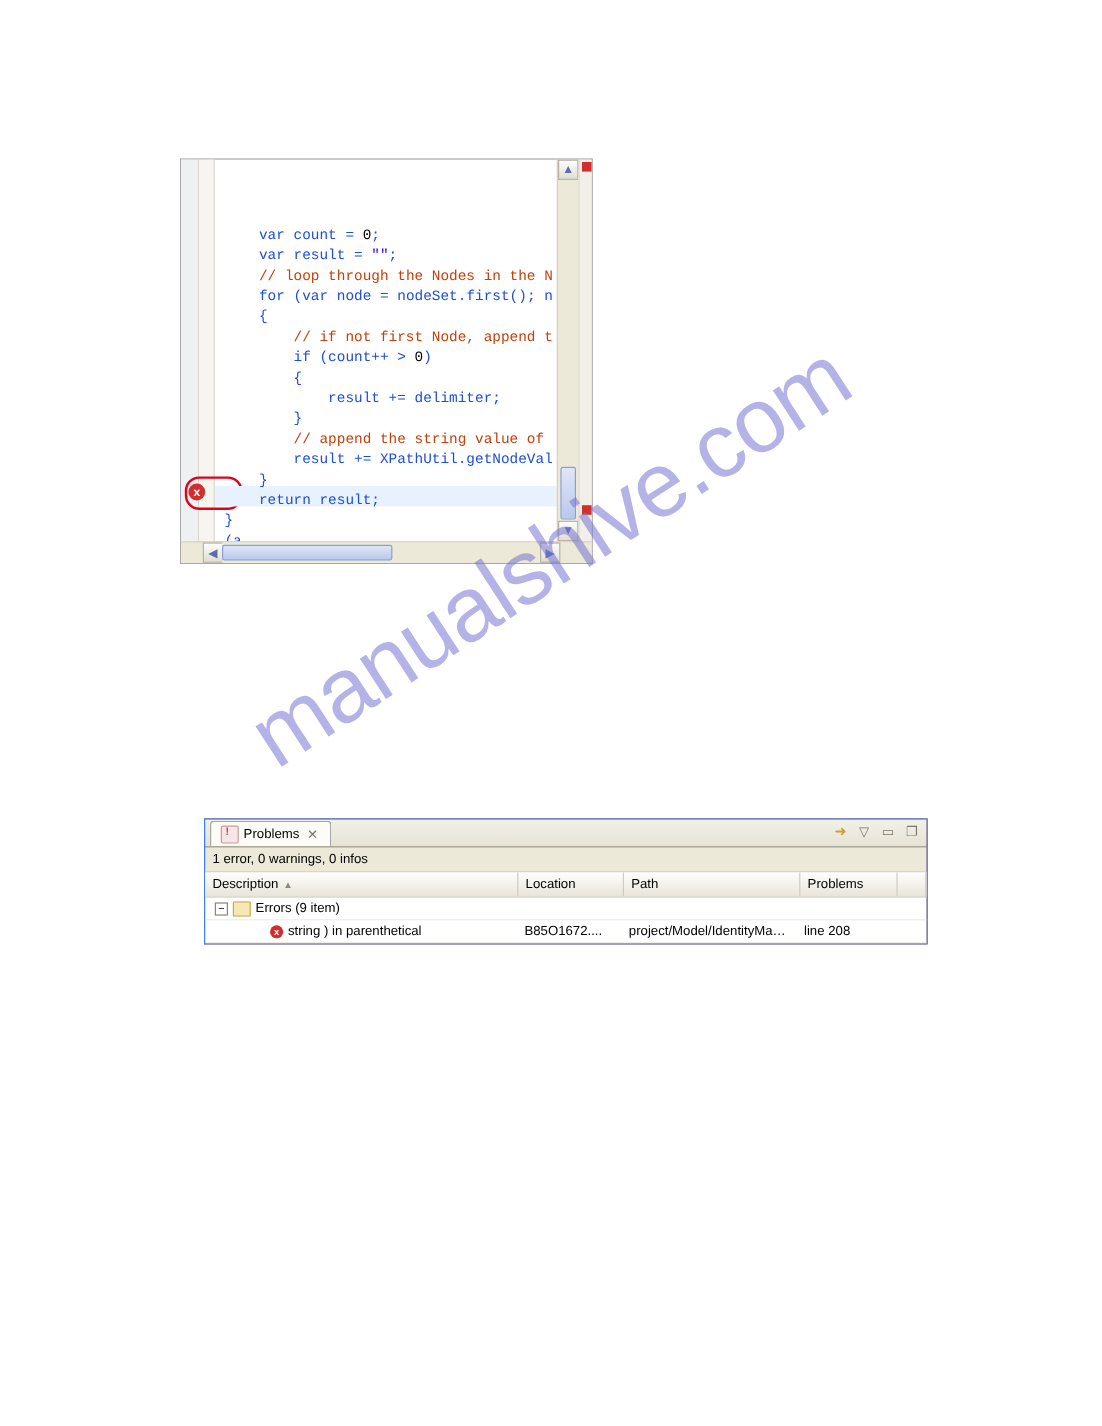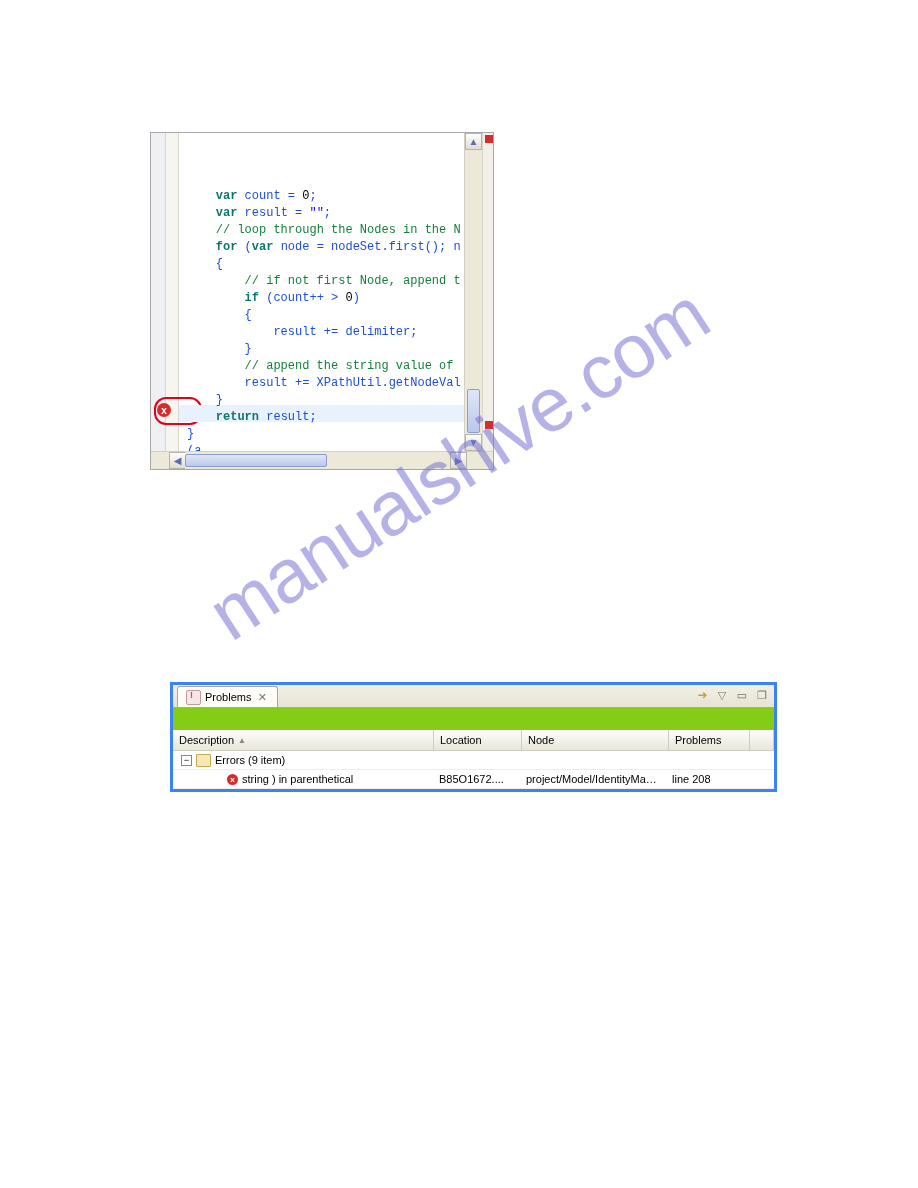--- a/index.html
+++ b/index.html
@@ -96,22 +96,22 @@
     right: 0;
     top: 272px;
     height: 17px;
     background: #e8f2fe;
   }
   .code-lines {
     position: relative;
     padding-top: 4px;
   }
   
-  .kw { color: #0f766e; font-weight: bold; }
-  .cm { color: #15803d; }
+  .kw { color: #1d4ed8; font-weight: normal; }
+  .cm { color: #c2410c; }
   .nm { color: #000000; }
   .str { color: #2a00ff; }
   .pl { color: #1d4ed8; }
 
   .vscroll {
     width: 17px;
     background: #ece9d8;
     border-left: 1px solid #d4d0c8;
     position: relative;
   }
@@ -202,22 +202,22 @@
     border: 1px solid #8a9fd1;
     border-radius: 2px;
   }
 
   
   .problems {
     position: absolute;
     left: 170px;
     top: 682px;
     width: 601px;
-    border: 3px solid #3b82f6;
-    background: #84cc16;
+    border: 1px solid #3b82f6;
+    background: #c2410c;
     font-size: 11px;
   }
   .tabrow {
     height: 22px;
     display: flex;
     align-items: flex-end;
     position: relative;
     background: linear-gradient(#f3f1e7,#e6e3d5);
     border-bottom: 1px solid #aca899;
   }
@@ -283,21 +283,20 @@
   }
 
   .ptable {
     background: #ffffff;
   }
   .pheader {
     display: flex;
     background: linear-gradient(#fefefe,#e8e5d8);
     border-bottom: 1px solid #cfccc0;
     height: 20px;
-    margin-top: 22px;
   }
   .ph {
     border-right: 1px solid #cfccc0;
     padding: 3px 6px;
     display: flex;
     align-items: center;
     gap: 4px;
     color: #000;
   }
   .ph-desc { flex: 0 0 248px; }
@@ -391,29 +390,30 @@
       <span class="tab-close">✕</span>
     </div>
     <div class="tab-toolbar">
       <span class="tbtn arrow-icon">➜</span>
       <span class="tbtn">▽</span>
       <span class="tbtn">▭</span>
       <span class="tbtn">❐</span>
     </div>
   </div>
 
+  <div class="status">1 error, 0 warnings, 0 infos</div>
 
   <div class="ptable">
     <div class="pheader">
       <div class="ph ph-desc">
         <span>Description</span>
         <span class="sort-tri">▲</span>
       </div>
       <div class="ph ph-res">Location</div>
-      <div class="ph ph-path">Node</div>
+      <div class="ph ph-path">Path</div>
       <div class="ph ph-loc">Problems</div>
       <div class="ph ph-rest"></div>
     </div>
 
     <div class="prow">
       <div class="pcell pc-desc">
         <span class="tree-toggle">−</span>
         <span class="errfolder"></span>
         <span>Errors (9 item)</span>
       </div>

